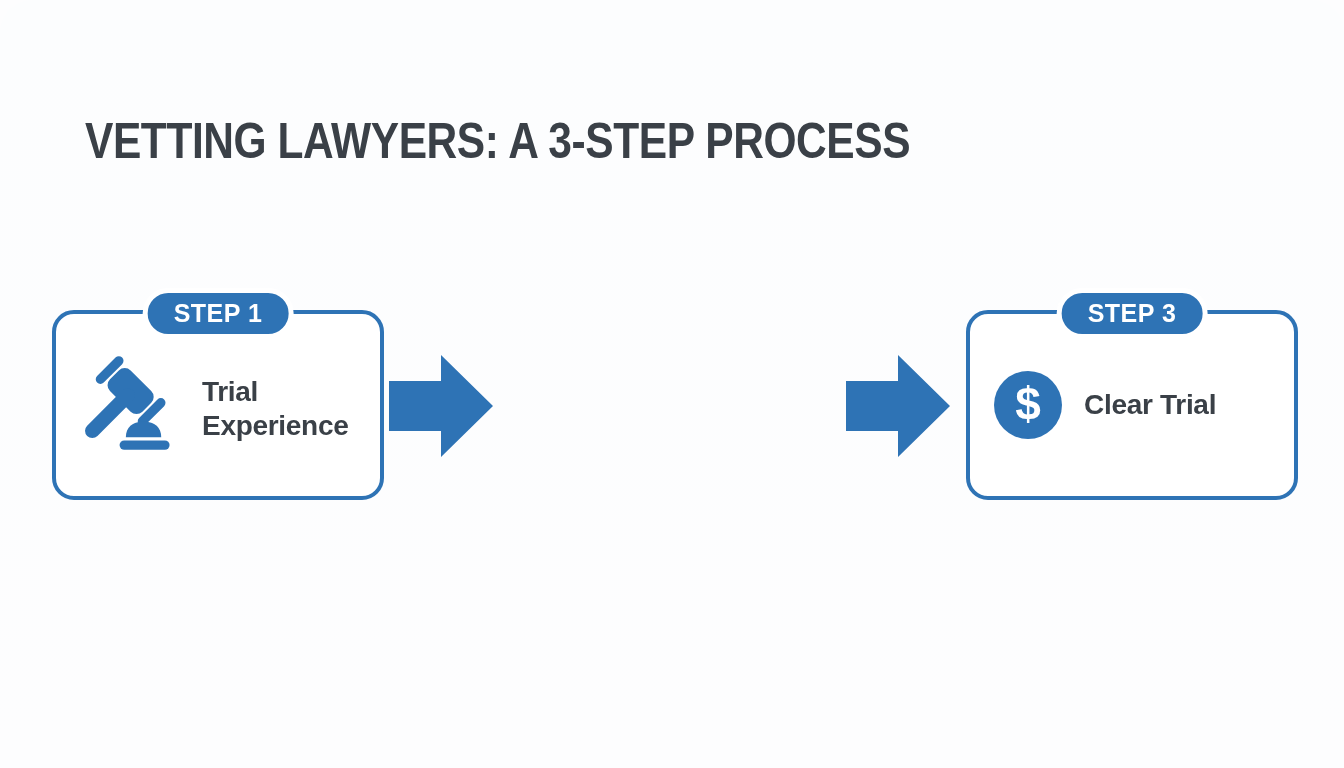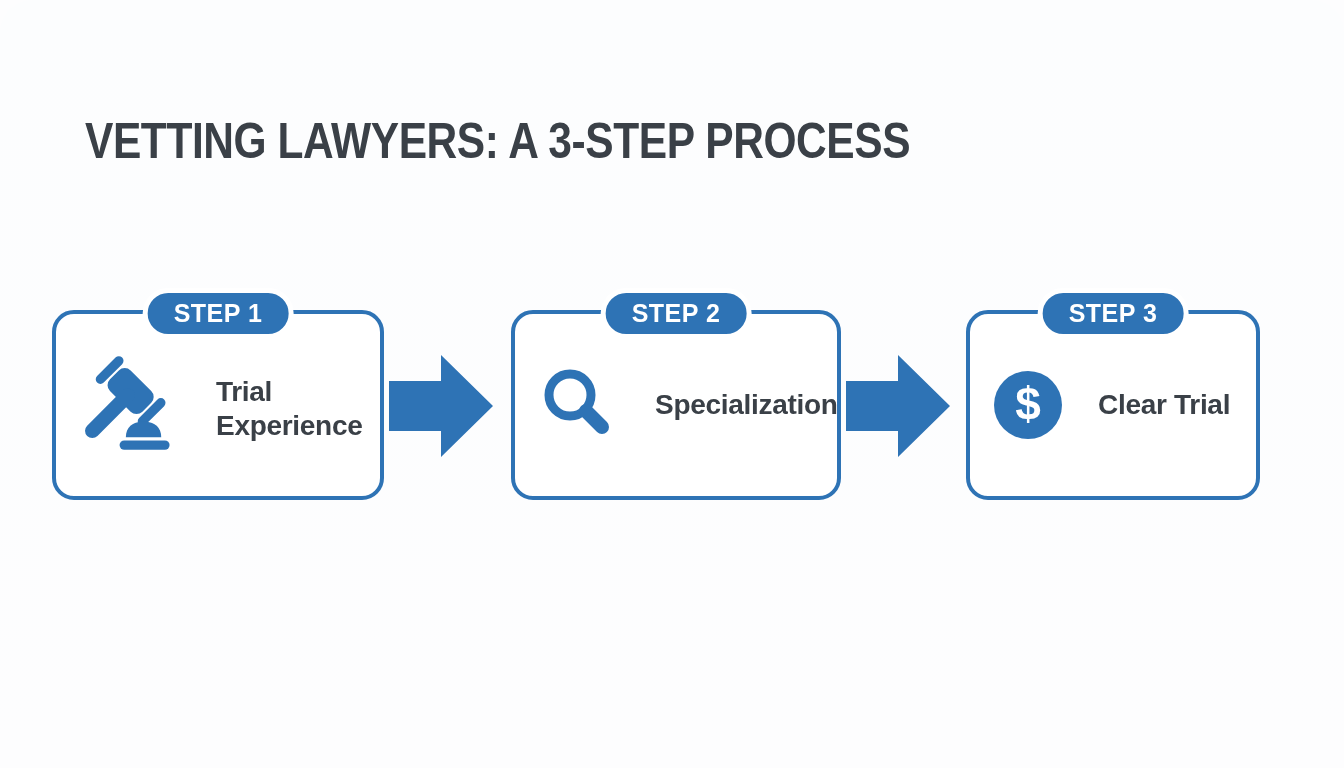--- a/index.html
+++ b/index.html
@@ -36,25 +36,25 @@
   .step-box {
     position: absolute;
     top: 310px;
     height: 190px;
     background: #ffffff;
     border: 4px solid var(--accent);
     border-radius: 22px;
     display: flex;
     align-items: center;
     padding-left: 24px;
-    gap: 36px;
+    gap: 22px;
   }
   .step-box.b1 { left: 52px;  width: 332px; }
   .step-box.b2 { left: 511px; width: 330px; }
-  .step-box.b3 { left: 966px; width: 294px; }
+  .step-box.b3 { left: 966px; width: 332px; }
   .pill {
     position: absolute;
     top: -26px;
     left: 50%;
     transform: translateX(-50%);
     background: var(--accent);
     color: var(--badge-text);
     border: 5px solid #ffffff;
     border-radius: 26px;
     font-size: 25px;
@@ -118,31 +118,20 @@
         <rect x="38" y="82" width="48" height="9" rx="4.5"></rect>
       </svg>
     </div>
     <div class="step-label wrap">Trial Experience</div>
   </div>
 
   <svg class="flow-arrow a1" viewBox="0 0 104 102" xmlns="http://www.w3.org/2000/svg">
     <polygon points="0,26 52,26 52,0 104,51 52,102 52,76 0,76" fill="currentColor"></polygon>
   </svg>
 
-  <div class="step-box b2">
-    <div class="pill">STEP 2</div>
-    <div class="icon-wrap">
-      <svg class="mag-svg" viewBox="0 0 80 80" xmlns="http://www.w3.org/2000/svg">
-        <circle cx="31" cy="30" r="21" fill="none" stroke="var(--accent)" stroke-width="9"></circle>
-        <line x1="47" y1="46" x2="63" y2="62" stroke="var(--accent)" stroke-width="14" stroke-linecap="round"></line>
-        <path d="M20 24 A 13 13 0 0 1 28 17" fill="none" stroke="#ffffff" stroke-width="5" stroke-linecap="round"></path>
-      </svg>
-    </div>
-    <div class="step-label">Specialization</div>
-  </div>
 
   <svg class="flow-arrow a2" viewBox="0 0 104 102" xmlns="http://www.w3.org/2000/svg">
     <polygon points="0,26 52,26 52,0 104,51 52,102 52,76 0,76" fill="currentColor"></polygon>
   </svg>
 
   <div class="step-box b3">
     <div class="pill">STEP 3</div>
     <div class="icon-wrap">
       <div class="dollar-circle">$</div>
     </div>

